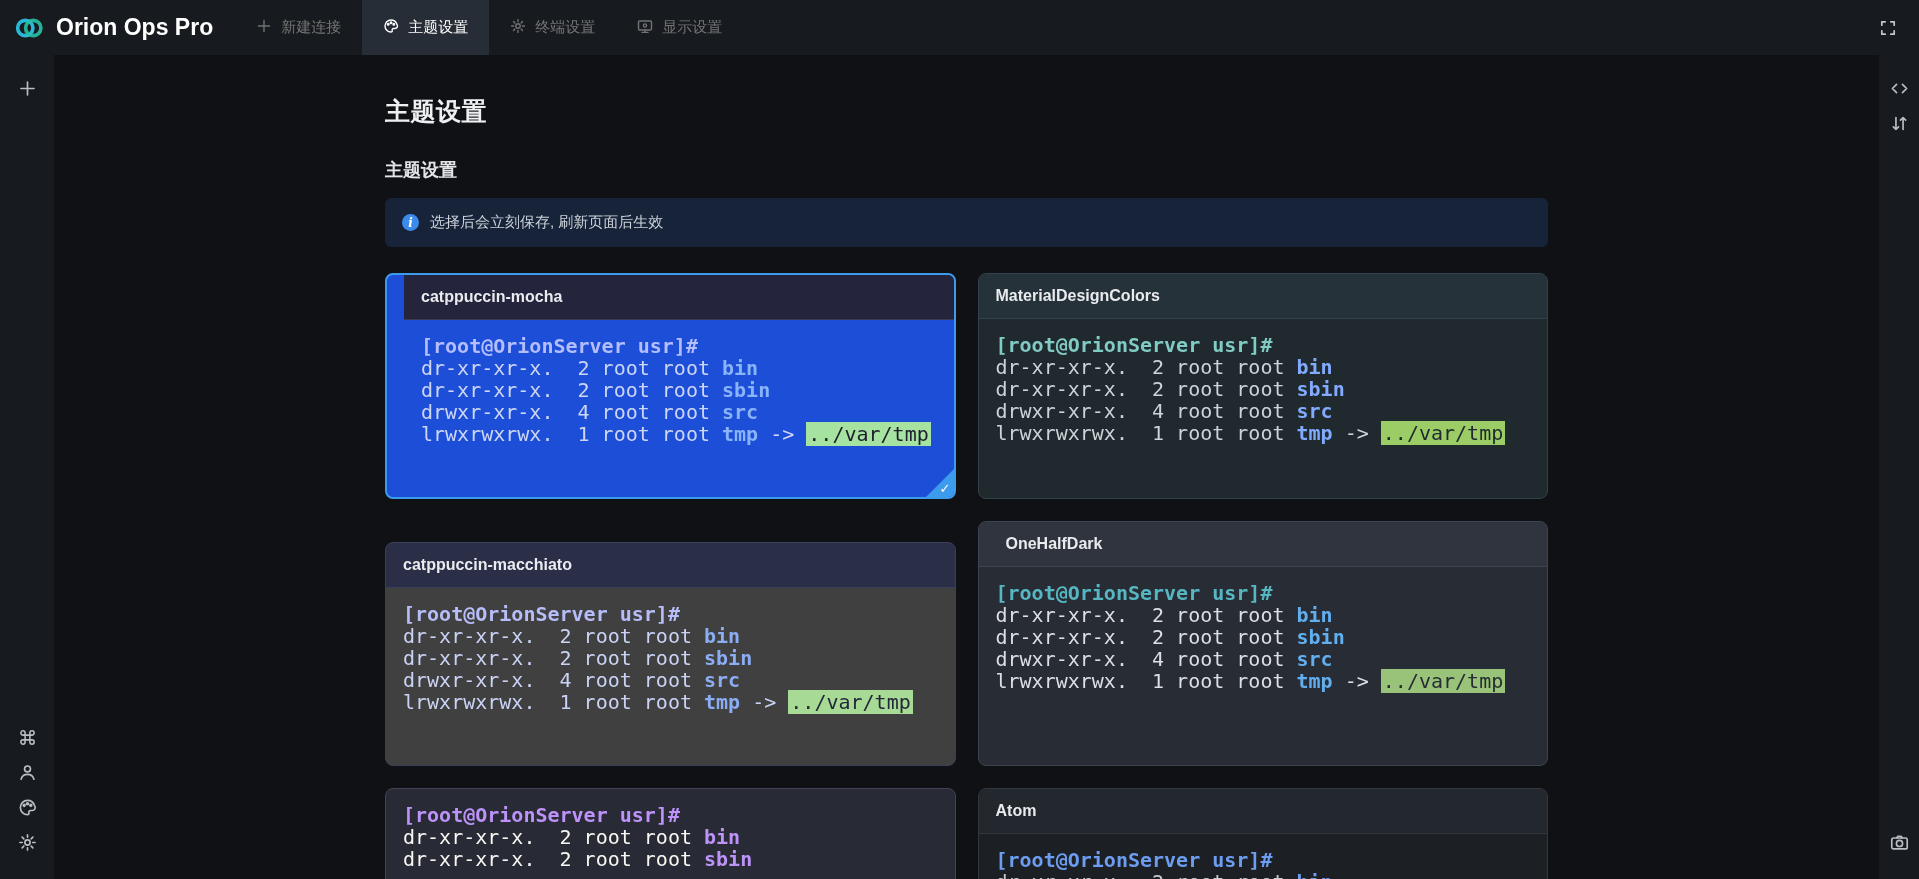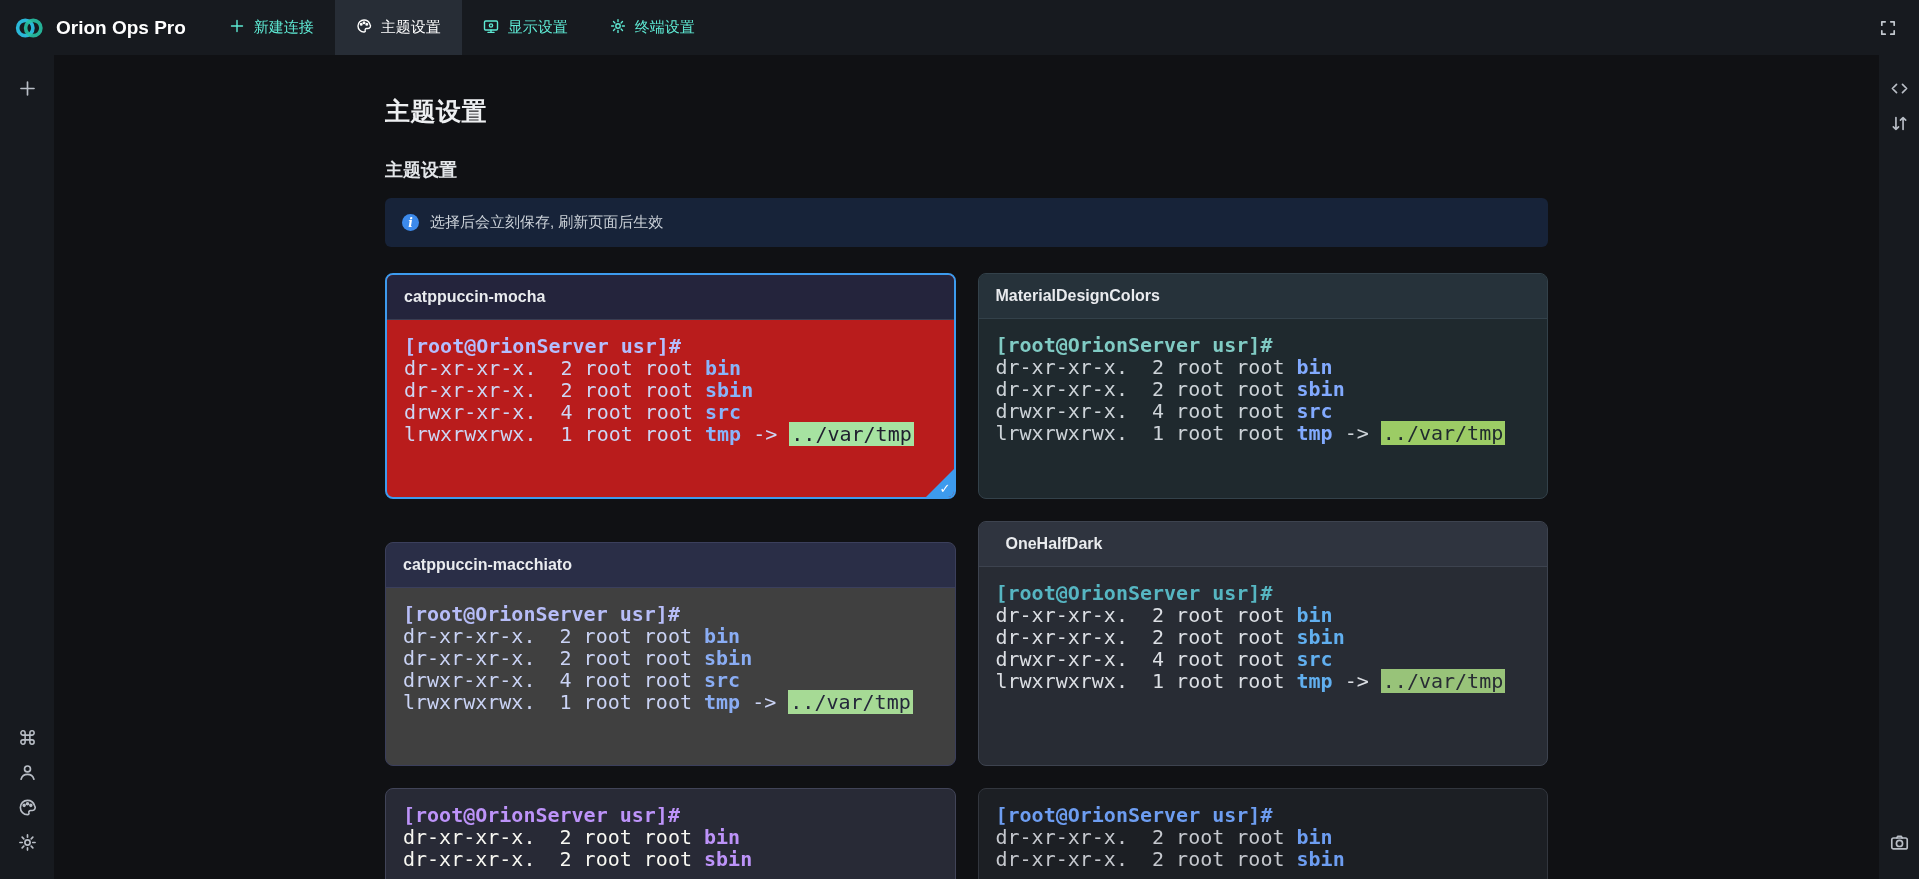--- a/index.html
+++ b/index.html
@@ -4,23 +4,23 @@
 <style>
   * { margin:0; padding:0; box-sizing:border-box; }
   html,body { width:1919px; height:879px; overflow:hidden; background:#101114;
     font-family:"Liberation Sans","DejaVu Sans",sans-serif; }
 
   
   .topnav { position:fixed; top:0; left:0; right:0; height:55px; background:#171a1f;
     display:flex; align-items:center; z-index:10; }
   .logo-wrap { display:flex; align-items:center; gap:10px; padding:0 22px 0 12px; }
   .logo-wrap svg { width:34px; height:34px; }
-  .logo-title { color:#ffffff; font-weight:bold; font-size:19px; white-space:nowrap; }
+  .logo-title { color:#ffffff; font-weight:bold; font-size:23px; white-space:nowrap; }
   .nav-items { display:flex; height:100%; }
-  .nav-item { display:flex; align-items:center; gap:9px; padding:0 21px; color:#5eead4;
+  .nav-item { display:flex; align-items:center; gap:9px; padding:0 21px; color:#737373;
     font-size:15px; cursor:pointer; white-space:nowrap; }
   .nav-item.active { background:#272d36; color:#ffffff; }
   .nav-item svg { width:16px; height:16px; }
   .nav-spacer { flex:1; }
   .fullscreen-btn { padding:0 22px; color:#c3c8ce; cursor:pointer; display:flex; align-items:center; }
   .fullscreen-btn svg { width:18px; height:18px; }
 
   
   .side { position:fixed; top:55px; bottom:0; background:#171a1f; display:flex;
     flex-direction:column; align-items:center; color:#b9bec6; z-index:9; }
@@ -81,32 +81,32 @@
         <span><svg viewBox="0 0 16 16" fill="none" stroke="currentColor" stroke-width="1.4" stroke-linecap="round" stroke-linejoin="round">
             <path d="M8 2a6 6 0 1 0 0 12c1 0 1.5-.8 1.2-1.6-.3-.9.3-1.9 1.3-1.9H12a2.5 2.5 0 0 0 2-4C13 3.4 10.8 2 8 2z"></path>
             <circle cx="5.2" cy="6.2" r=".8" fill="currentColor"></circle>
             <circle cx="8" cy="4.8" r=".8" fill="currentColor"></circle>
             <circle cx="10.8" cy="6.2" r=".8" fill="currentColor"></circle>
           </svg></span>
         <span>主题设置</span>
       </div>
       <div class="nav-item">
         <span><svg viewBox="0 0 16 16" fill="none" stroke="currentColor" stroke-width="1.4" stroke-linecap="round" stroke-linejoin="round">
+            <circle cx="8" cy="8" r="2.2"></circle>
+            <path d="M8 1.6v2M8 12.4v2M1.6 8h2M12.4 8h2M3.5 3.5l1.4 1.4M11.1 11.1l1.4 1.4M12.5 3.5l-1.4 1.4M4.9 11.1l-1.4 1.4"></path>
+          </svg></span>
+        <span>终端设置</span>
+      </div>
+      <div class="nav-item">
+        <span><svg viewBox="0 0 16 16" fill="none" stroke="currentColor" stroke-width="1.4" stroke-linecap="round" stroke-linejoin="round">
             <rect x="1.5" y="3" width="13" height="9" rx="1.2"></rect>
             <circle cx="8" cy="7.5" r="1.6"></circle>
             <path d="M8 12v2.4M5 14.4h6"></path>
           </svg></span>
         <span>显示设置</span>
-      </div>
-      <div class="nav-item">
-        <span><svg viewBox="0 0 16 16" fill="none" stroke="currentColor" stroke-width="1.4" stroke-linecap="round" stroke-linejoin="round">
-            <circle cx="8" cy="8" r="2.2"></circle>
-            <path d="M8 1.6v2M8 12.4v2M1.6 8h2M12.4 8h2M3.5 3.5l1.4 1.4M11.1 11.1l1.4 1.4M12.5 3.5l-1.4 1.4M4.9 11.1l-1.4 1.4"></path>
-          </svg></span>
-        <span>终端设置</span>
       </div>
     </nav>
   <div class="nav-spacer"></div>
   <div class="fullscreen-btn">
       <svg viewBox="0 0 16 16" fill="none" stroke="currentColor" stroke-width="1.5" stroke-linecap="round" stroke-linejoin="round">
         <path d="M2.5 5.5v-3h3M10.5 2.5h3v3M13.5 10.5v3h-3M5.5 13.5h-3v-3"></path>
       </svg>
     </div>
 </header>
 
@@ -178,21 +178,21 @@
   <div class="content">
     <h1 class="page-title">主题设置</h1>
     <h2 class="section-title">主题设置</h2>
 
     <div class="alert">
       <span class="info-icon">i</span>
       <span>选择后会立刻保存, 刷新页面后生效</span>
     </div>
 
     <div class="grid" id="themes-grid">
-        <div class="theme-card selected" style="background: #b91c1c;">
+        <div class="theme-card selected" style="background: #1d4ed8; padding-left: 17px;">
           <div class="card-header" style="background: rgb(36, 36, 60); border-bottom-color: rgb(58, 61, 82);">catppuccin-mocha</div>
           <div class="card-body" style="color: rgb(205, 214, 244);"><div class="t-line"><b style="color: rgb(180, 190, 254);">[root@OrionServer usr]#</b></div><div class="t-line"><span>dr-xr-xr-x.  2 root root </span><b style="color: rgb(137, 180, 250);">bin</b></div><div class="t-line"><span>dr-xr-xr-x.  2 root root </span><b style="color: rgb(137, 180, 250);">sbin</b></div><div class="t-line"><span>drwxr-xr-x.  4 root root </span><b style="color: rgb(137, 180, 250);">src</b></div><div class="t-line"><span>lrwxrwxrwx.  1 root root </span><b style="color: rgb(137, 180, 250);">tmp</b><span> -&gt; </span><span class="hl" style="background: rgb(166, 227, 161); color: rgb(30, 30, 46);">../var/tmp</span></div></div>
           <div class="corner"></div>
           <div class="corner-check">✓</div>
         </div>
         <div class="theme-card" style="background: rgb(31, 41, 46); border-color: rgb(51, 65, 74);">
           <div class="card-header" style="background: rgb(38, 50, 58); border-bottom-color: rgb(51, 65, 74);">MaterialDesignColors</div>
           <div class="card-body" style="color: rgb(205, 211, 216);"><div class="t-line"><b style="color: rgb(128, 203, 196);">[root@OrionServer usr]#</b></div><div class="t-line"><span>dr-xr-xr-x.  2 root root </span><b style="color: rgb(130, 170, 255);">bin</b></div><div class="t-line"><span>dr-xr-xr-x.  2 root root </span><b style="color: rgb(130, 170, 255);">sbin</b></div><div class="t-line"><span>drwxr-xr-x.  4 root root </span><b style="color: rgb(130, 170, 255);">src</b></div><div class="t-line"><span>lrwxrwxrwx.  1 root root </span><b style="color: rgb(130, 170, 255);">tmp</b><span> -&gt; </span><span class="hl" style="background: rgb(156, 204, 101); color: rgb(31, 41, 46);">../var/tmp</span></div></div>
         </div>
         <div class="theme-card" style="background: #404040; border-color: rgb(59, 63, 92); margin-top: 21px;">
@@ -200,17 +200,18 @@
           <div class="card-body" style="color: rgb(202, 211, 245);"><div class="t-line"><b style="color: rgb(183, 189, 248);">[root@OrionServer usr]#</b></div><div class="t-line"><span>dr-xr-xr-x.  2 root root </span><b style="color: rgb(138, 173, 244);">bin</b></div><div class="t-line"><span>dr-xr-xr-x.  2 root root </span><b style="color: rgb(138, 173, 244);">sbin</b></div><div class="t-line"><span>drwxr-xr-x.  4 root root </span><b style="color: rgb(138, 173, 244);">src</b></div><div class="t-line"><span>lrwxrwxrwx.  1 root root </span><b style="color: rgb(138, 173, 244);">tmp</b><span> -&gt; </span><span class="hl" style="background: rgb(166, 218, 149); color: rgb(36, 39, 58);">../var/tmp</span></div></div>
         </div>
         <div class="theme-card" style="background: rgb(40, 44, 52); border-color: rgb(61, 67, 79);">
           <div class="card-header" style="background: rgb(47, 52, 63); border-bottom-color: rgb(61, 67, 79); padding-left: 27px;">OneHalfDark</div>
           <div class="card-body" style="color: rgb(220, 223, 228);"><div class="t-line"><b style="color: rgb(86, 182, 194);">[root@OrionServer usr]#</b></div><div class="t-line"><span>dr-xr-xr-x.  2 root root </span><b style="color: rgb(97, 175, 239);">bin</b></div><div class="t-line"><span>dr-xr-xr-x.  2 root root </span><b style="color: rgb(97, 175, 239);">sbin</b></div><div class="t-line"><span>drwxr-xr-x.  4 root root </span><b style="color: rgb(97, 175, 239);">src</b></div><div class="t-line"><span>lrwxrwxrwx.  1 root root </span><b style="color: rgb(97, 175, 239);">tmp</b><span> -&gt; </span><span class="hl" style="background: rgb(152, 195, 121); color: rgb(40, 44, 52);">../var/tmp</span></div></div>
         </div>
         <div class="theme-card" style="background: rgb(40, 42, 54); border-color: rgb(65, 68, 88);">
           <div class="card-body" style="color: rgb(248, 248, 242);"><div class="t-line"><b style="color: rgb(189, 147, 249);">[root@OrionServer usr]#</b></div><div class="t-line"><span>dr-xr-xr-x.  2 root root </span><b style="color: rgb(189, 147, 249);">bin</b></div><div class="t-line"><span>dr-xr-xr-x.  2 root root </span><b style="color: rgb(189, 147, 249);">sbin</b></div></div>
         </div>
         <div class="theme-card" style="background: rgb(28, 31, 36); border-color: rgb(50, 54, 62);">
+          <div class="card-header" style="background: rgb(35, 39, 46); border-bottom-color: rgb(50, 54, 62);">Atom</div>
           <div class="card-body" style="color: rgb(197, 200, 206);"><div class="t-line"><b style="color: rgb(109, 157, 241);">[root@OrionServer usr]#</b></div><div class="t-line"><span>dr-xr-xr-x.  2 root root </span><b style="color: rgb(109, 157, 241);">bin</b></div><div class="t-line"><span>dr-xr-xr-x.  2 root root </span><b style="color: rgb(109, 157, 241);">sbin</b></div></div>
         </div>
       </div>
   </div>
 </main>
 
 </body></html>

